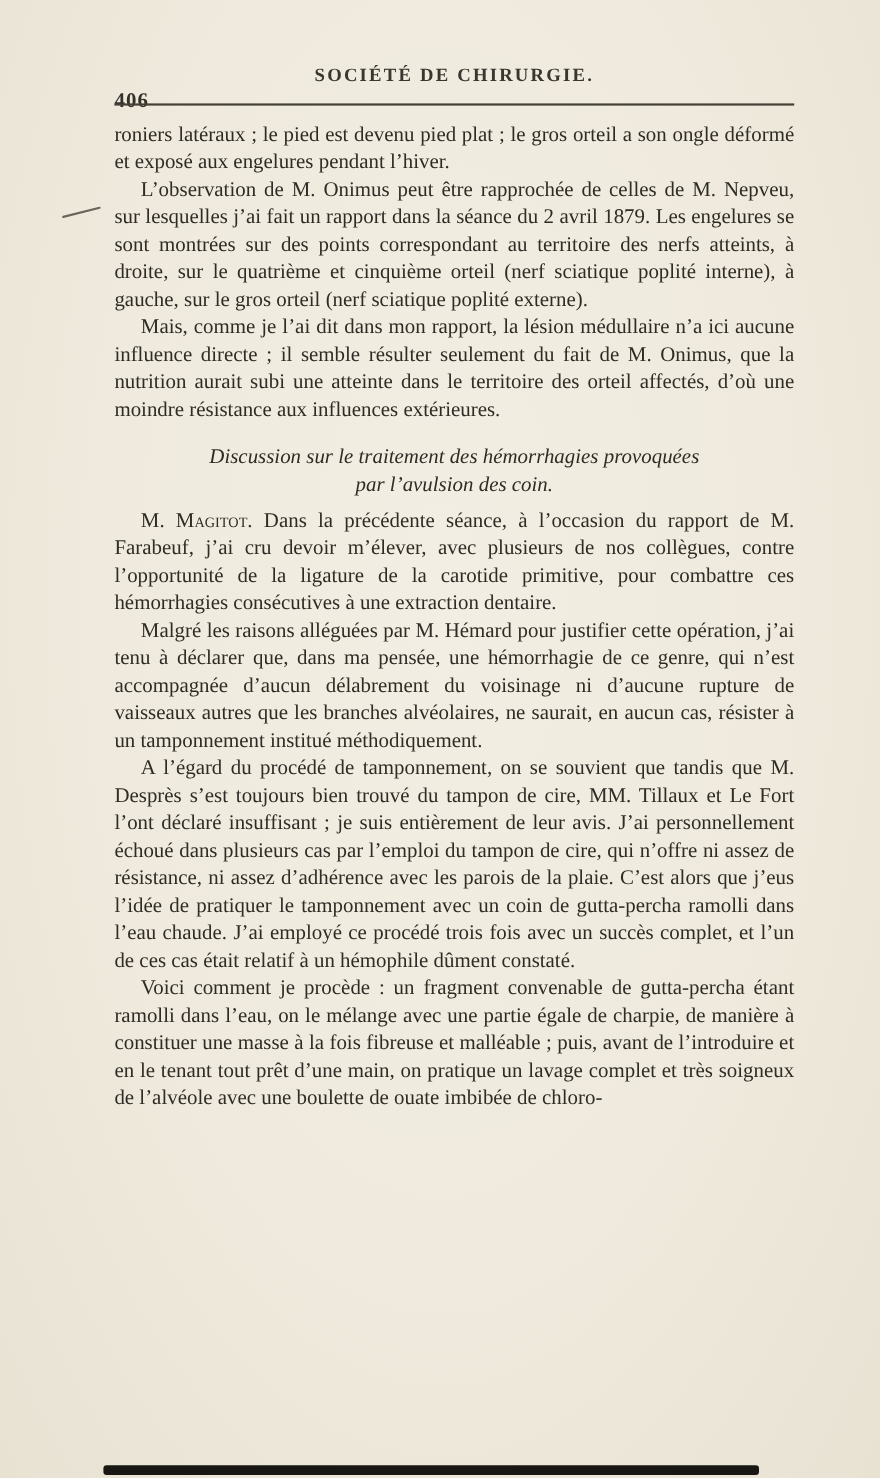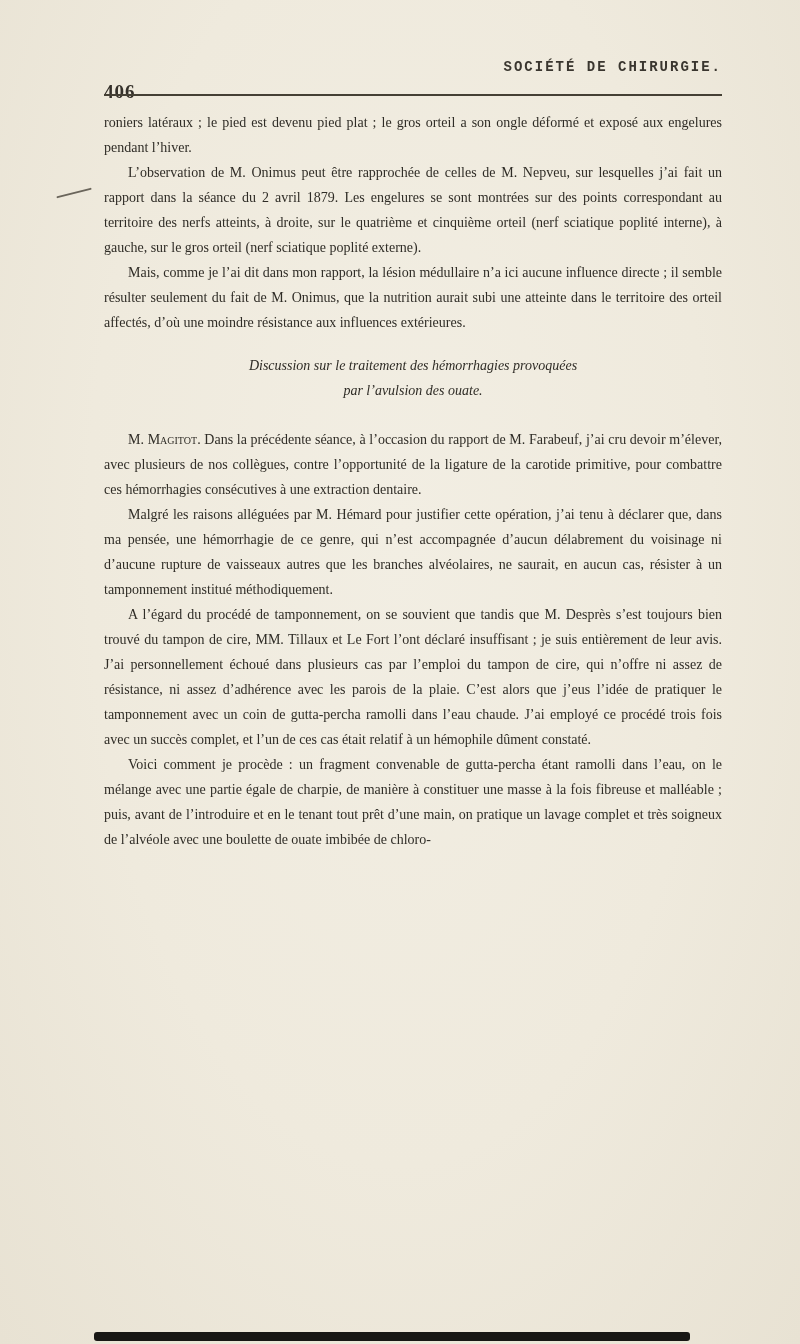--- a/index.html
+++ b/index.html
@@ -36,55 +36,54 @@
     font-weight: bold;
     letter-spacing: 1px;
     color: #34302a;
     margin-top: 25px;
   }
   .running-title {
     position: absolute;
     left: 0;
     right: 0;
     top: 3px;
-    text-align: right;
-    font-size: 14px;
+    text-align: center;
+    font-size: 17px;
     font-weight: bold;
     letter-spacing: 2px;
     color: #3a362f;
-    font-family: Liberation Mono, monospace;
   }
   .header-rule {
     position: absolute;
     top: 94px;
     left: 104px;
     width: 618px;
     height: 0;
     border-top: 2px solid #454035;
   }
   .body-text {
     position: absolute;
     top: 110px;
     left: 104px;
     width: 618px;
-    font-size: 14px;
+    font-size: 19px;
     line-height: 25px;
     text-align: justify;
     color: #2f2c26;
   }
   p.para {
     margin: 0;
   }
   p.indent {
     text-indent: 24px;
   }
   .heading {
     text-align: center;
     font-style: italic;
-    margin: 18px 0 24px 0;
+    margin: 18px 0 8px 0;
     text-indent: 0;
   }
   .speaker {
     font-variant: small-caps;
   }
   .margin-dash {
     position: absolute;
     left: 56px;
     top: 192px;
     width: 36px;
@@ -120,21 +119,21 @@
   <div class="body-text">
 
     <p class="para">roniers latéraux ; le pied est devenu pied plat ; le gros orteil a son ongle déformé et exposé aux engelures pendant l’hiver.</p>
 
     <p class="para indent">L’observation de M. Onimus peut être rapprochée de celles de M. Nepveu, sur lesquelles j’ai fait un rapport dans la séance du 2 avril 1879. Les engelures se sont montrées sur des points correspondant au territoire des nerfs atteints, à droite, sur le quatrième et cinquième orteil (nerf sciatique poplité interne), à gauche, sur le gros orteil (nerf sciatique poplité externe).</p>
 
     <p class="para indent">Mais, comme je l’ai dit dans mon rapport, la lésion médullaire n’a ici aucune influence directe ; il semble résulter seulement du fait de M. Onimus, que la nutrition aurait subi une atteinte dans le territoire des orteil affectés, d’où une moindre résistance aux influences extérieures.</p>
 
     <div class="heading">
       <div>Discussion sur le traitement des hémorrhagies provoquées</div>
-      <div>par l’avulsion des ouate.</div>
+      <div>par l’avulsion des coin.</div>
     </div>
 
     <p class="para indent"><span class="speaker">M. Magitot.</span><span> Dans la précédente séance, à l’occasion du rapport de M. Farabeuf, j’ai cru devoir m’élever, avec plusieurs de nos collègues, contre l’opportunité de la ligature de la carotide primitive, pour combattre ces hémorrhagies consécutives à une extraction dentaire.</span></p>
 
     <p class="para indent">Malgré les raisons alléguées par M. Hémard pour justifier cette opération, j’ai tenu à déclarer que, dans ma pensée, une hémorrhagie de ce genre, qui n’est accompagnée d’aucun délabrement du voisinage ni d’aucune rupture de vaisseaux autres que les branches alvéolaires, ne saurait, en aucun cas, résister à un tamponnement institué méthodiquement.</p>
 
     <p class="para indent">A l’égard du procédé de tamponnement, on se souvient que tandis que M. Desprès s’est toujours bien trouvé du tampon de cire, MM. Tillaux et Le Fort l’ont déclaré insuffisant ; je suis entièrement de leur avis. J’ai personnellement échoué dans plusieurs cas par l’emploi du tampon de cire, qui n’offre ni assez de résistance, ni assez d’adhérence avec les parois de la plaie. C’est alors que j’eus l’idée de pratiquer le tamponnement avec un coin de gutta-percha ramolli dans l’eau chaude. J’ai employé ce procédé trois fois avec un succès complet, et l’un de ces cas était relatif à un hémophile dûment constaté.</p>
 
     <p class="para indent">Voici comment je procède : un fragment convenable de gutta-percha étant ramolli dans l’eau, on le mélange avec une partie égale de charpie, de manière à constituer une masse à la fois fibreuse et malléable ; puis, avant de l’introduire et en le tenant tout prêt d’une main, on pratique un lavage complet et très soigneux de l’alvéole avec une boulette de ouate imbibée de chloro-</p>
 

